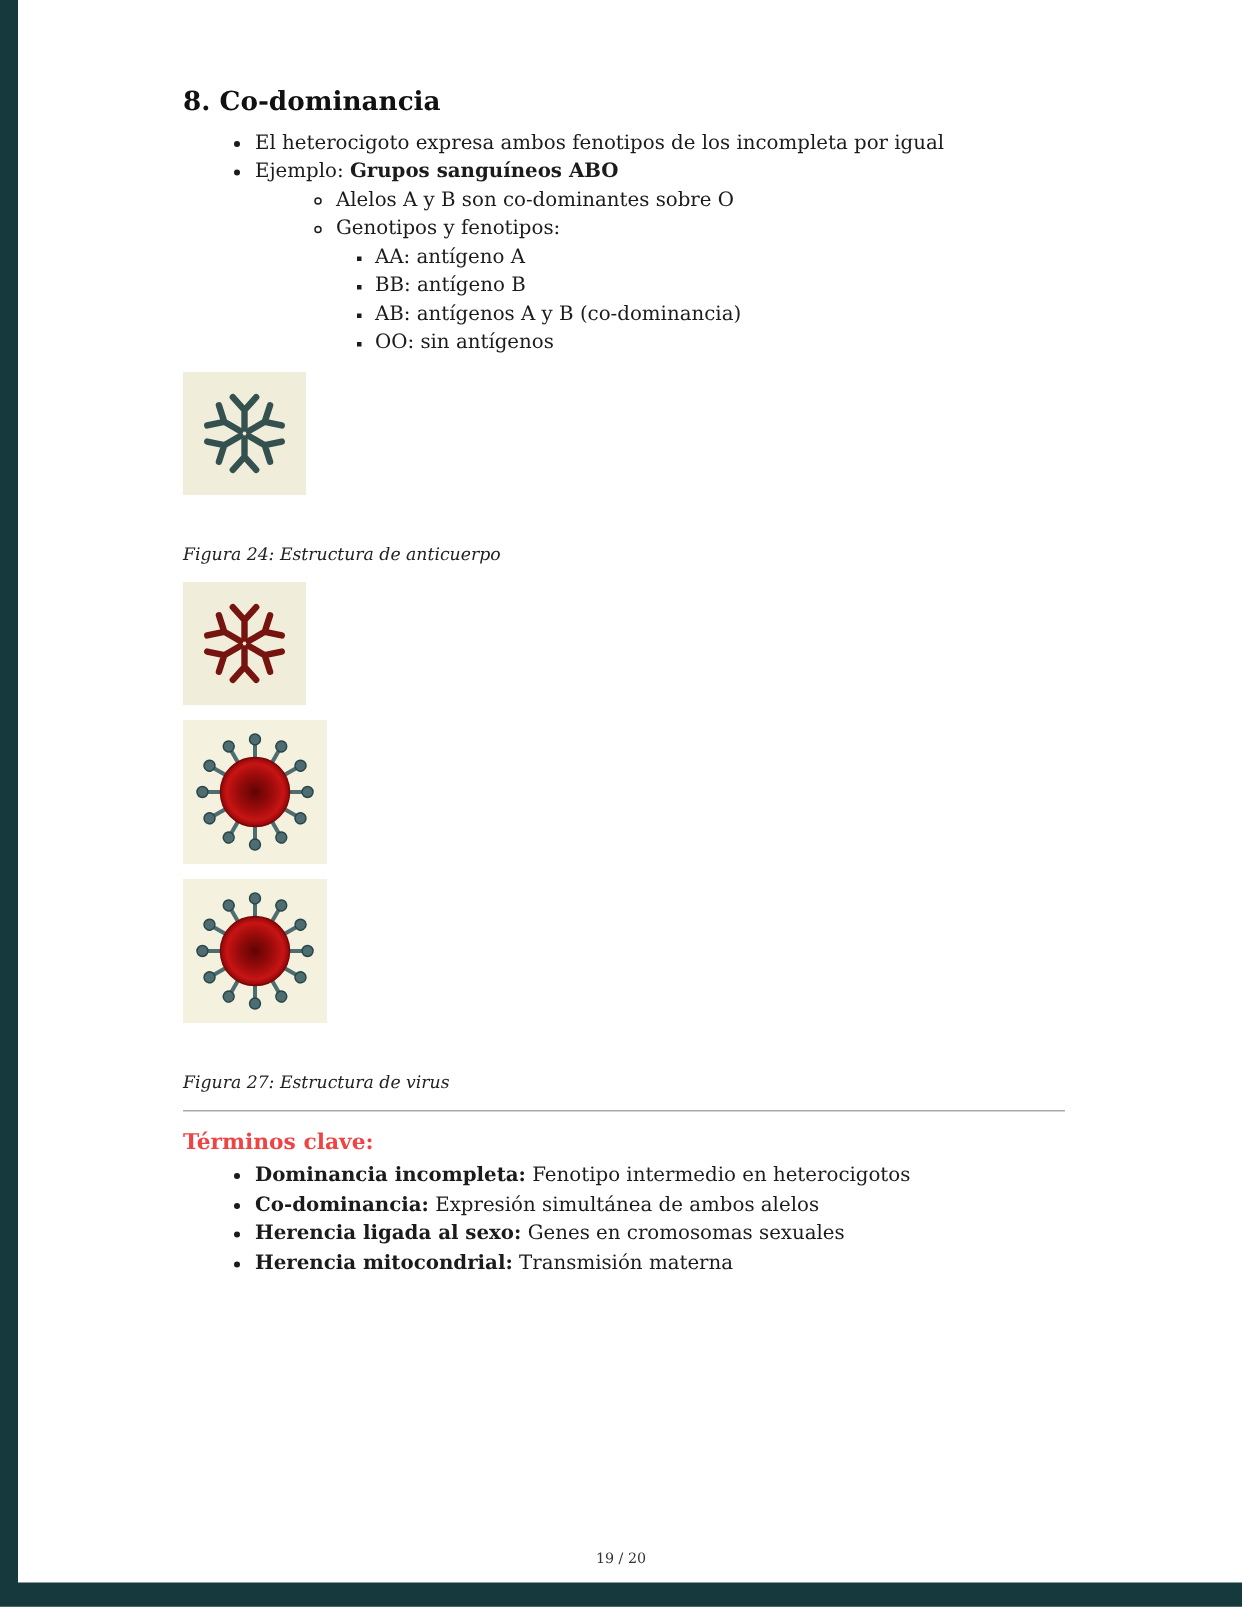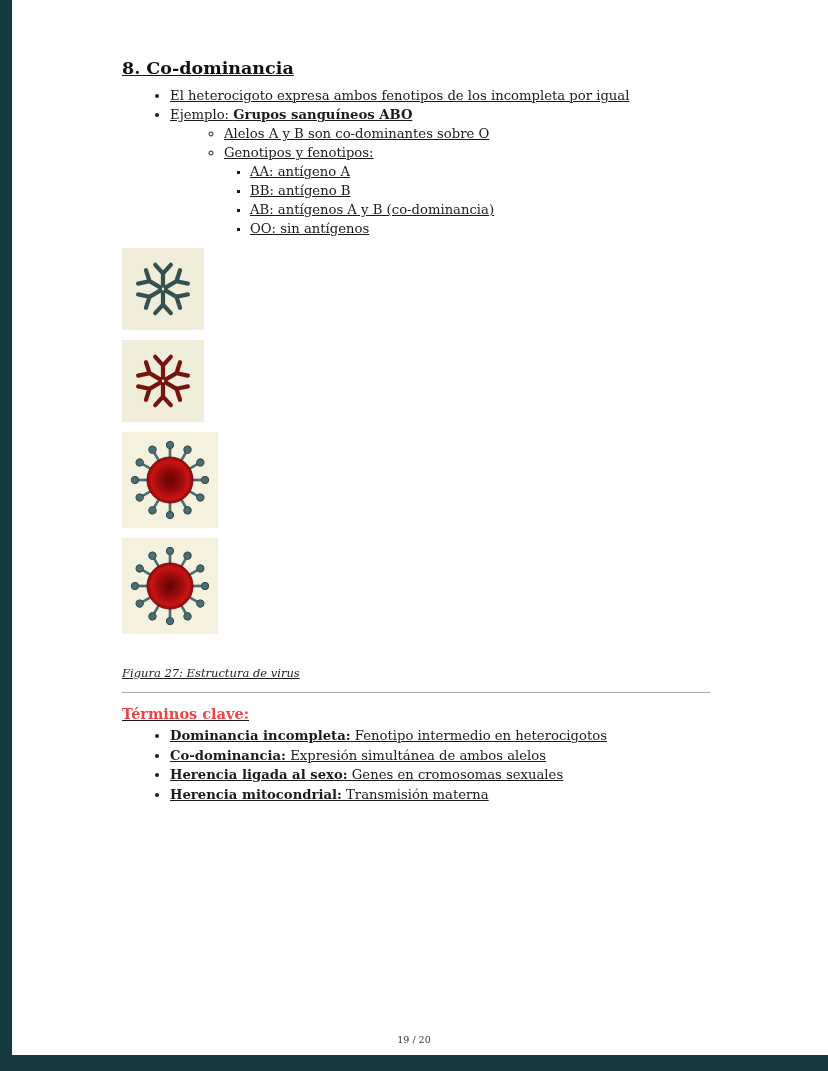--- a/index.html
+++ b/index.html
@@ -3,21 +3,21 @@
 <meta charset="utf-8">
 <style>
   * { margin:0; padding:0; box-sizing:border-box; }
   html,body { background:#15393c; }
   body {
     width:828px; height:1071px; position:relative; overflow:hidden;
     font-family:"DejaVu Serif","Liberation Serif",serif; color:#1b1b1b;
   }
   .page {
     position:absolute; left:12px; top:0; right:0; bottom:16px;
-    background:#ffffff; padding:58px 118px 0 110px;text-decoration:underline;
+    background:#ffffff; padding:58px 118px 0 110px;
   }
   .heading { font-size:17.5px; font-weight:bold; color:#111; margin-bottom:8px; }
   ul { list-style-position:outside; }
   .l1 { padding-left:48px; list-style-type:disc; font-size:13.2px; line-height:19px; }
   .l2 { padding-left:54px; list-style-type:circle; }
   .l3 { padding-left:26px; list-style-type:square; }
   .l3 li::marker { font-size:10px; }
   .fig { margin-top:10px; }
   .fig-svg { display:block; }
   .fig-svg.ab { width:82px; height:82px; }
@@ -67,20 +67,21 @@
       <g fill="none" stroke-width="5.2" stroke-linecap="round" stroke="#35514f">
         <use href="#ab0"></use>
         <use href="#ab0" transform="rotate(60 50 50)"></use>
         <use href="#ab0" transform="rotate(120 50 50)"></use>
         <use href="#ab0" transform="rotate(180 50 50)"></use>
         <use href="#ab0" transform="rotate(240 50 50)"></use>
         <use href="#ab0" transform="rotate(300 50 50)"></use>
       </g>
     </svg>
   </div>
+  <p class="caption">Figura 24: Estructura de anticuerpo</p>
 
   <div class="fig">
     <svg class="fig-svg ab" viewBox="0 0 100 100">
       <rect x="0" y="0" width="100" height="100" fill="#f0eedb"></rect>
       <defs>
         <path id="ab1" d="M50 46 L50 31 M50 31 L40.5 20.5 M50 31 L59.5 20.5"></path>
       </defs>
       <g fill="none" stroke-width="5.2" stroke-linecap="round" stroke="#76150f">
         <use href="#ab1"></use>
         <use href="#ab1" transform="rotate(60 50 50)"></use>

